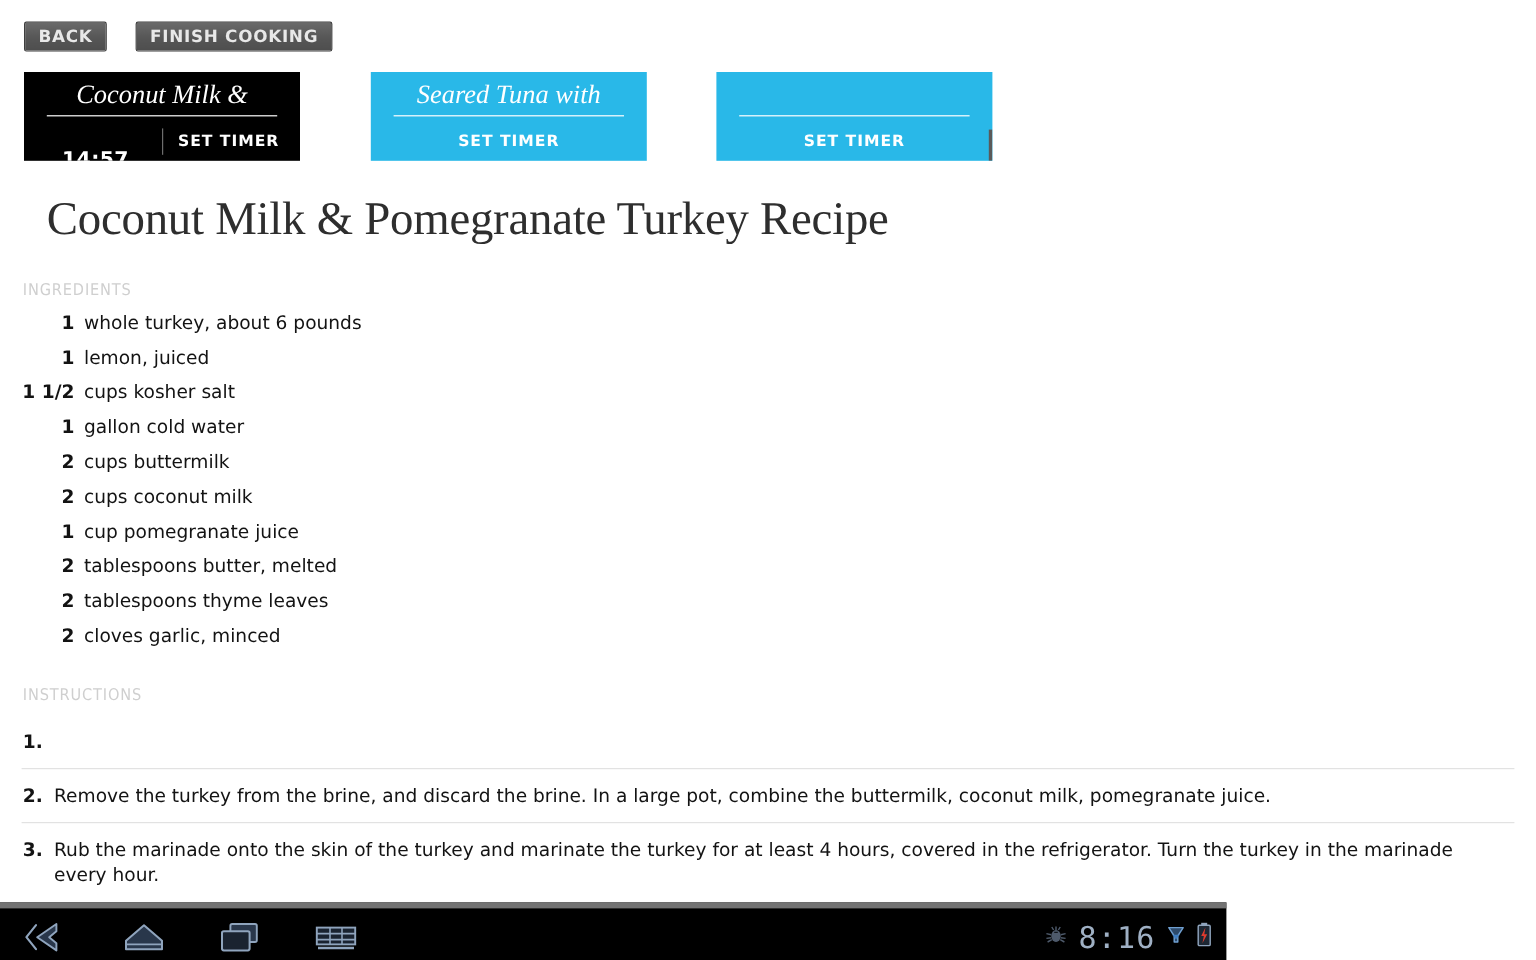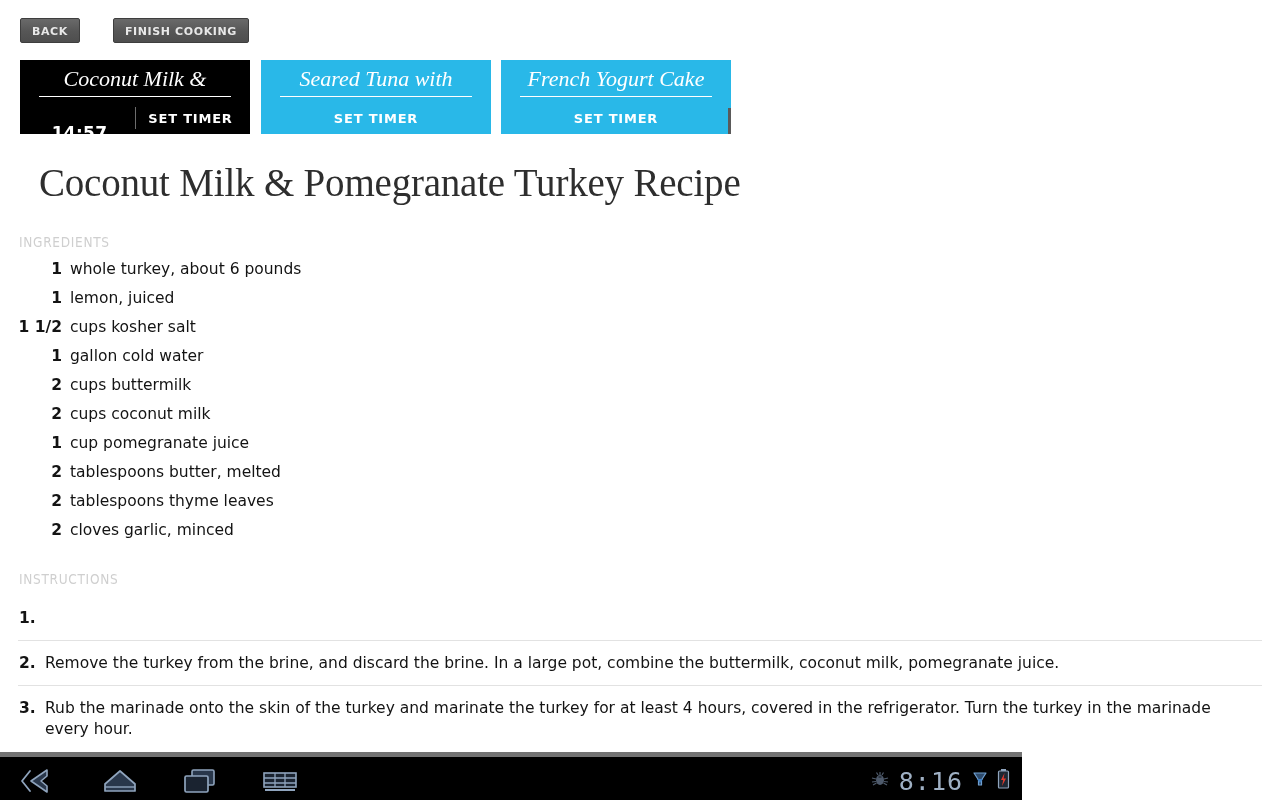--- a/index.html
+++ b/index.html
@@ -28,50 +28,51 @@
     top: 18px;
     height: 25px;
     line-height: 25px;
     padding: 0 11px;
     background: linear-gradient(to bottom, #6a6a6a 0%, #565656 55%, #4e4e4e 100%);
     border: 1px solid #3e3e3e;
     border-radius: 2px;
     box-sizing: border-box;
     color: #e8e8e8;
     font-family: "DejaVu Sans", sans-serif;
-    font-size: 11px;
+    font-size: 14px;
     font-weight: bold;
     letter-spacing: 0.6px;
     text-align: center;
     white-space: nowrap;
     cursor: pointer;
     user-select: none;
   }
   .btn-back { left: 20px; }
   .btn-finish { left: 113px; }
 
   
   .tabs {
     position: absolute;
     left: 20px; top: 60px;
     height: 74px;
     display: flex;
     align-items: stretch;
+    gap: 28px;
   }
   .tab {
     width: 230px;
     height: 74px;
     position: relative;
     box-sizing: border-box;
     cursor: pointer;
     user-select: none;
     overflow: hidden;
   }
   .tab.active { background: #000000; margin-right: 11px; }
-  .tab.inactive { background: #29b8e8; margin-right: 10px; }
+  .tab.inactive { background: #29b8e8; margin-right: 10px; margin-left: 20px; }
   .tab.inactive:last-child { margin-right: 0; }
 
   .tab-title {
     position: absolute;
     left: 0; right: 0;
     top: 6px;
     text-align: center;
     color: #ffffff;
     font-family: "Liberation Serif", serif;
     font-style: italic;
@@ -280,21 +281,20 @@
 
   <div class="tab inactive">
     <div class="tab-title">Seared Tuna with</div>
     <div class="tab-rule"></div>
     <div class="tab-foot">
       <div class="tab-settimer">SET TIMER</div>
     </div>
   </div>
 
   <div class="tab inactive">
-    <div class="tab-title">French Yogurt Cake</div>
     <div class="tab-rule"></div>
     <div class="tab-foot">
       <div class="tab-settimer">SET TIMER</div>
     </div>
     <div class="tab-edge"></div>
   </div>
 
 </div>
 
 <div class="recipe-title">Coconut Milk &amp; Pomegranate Turkey Recipe</div>

